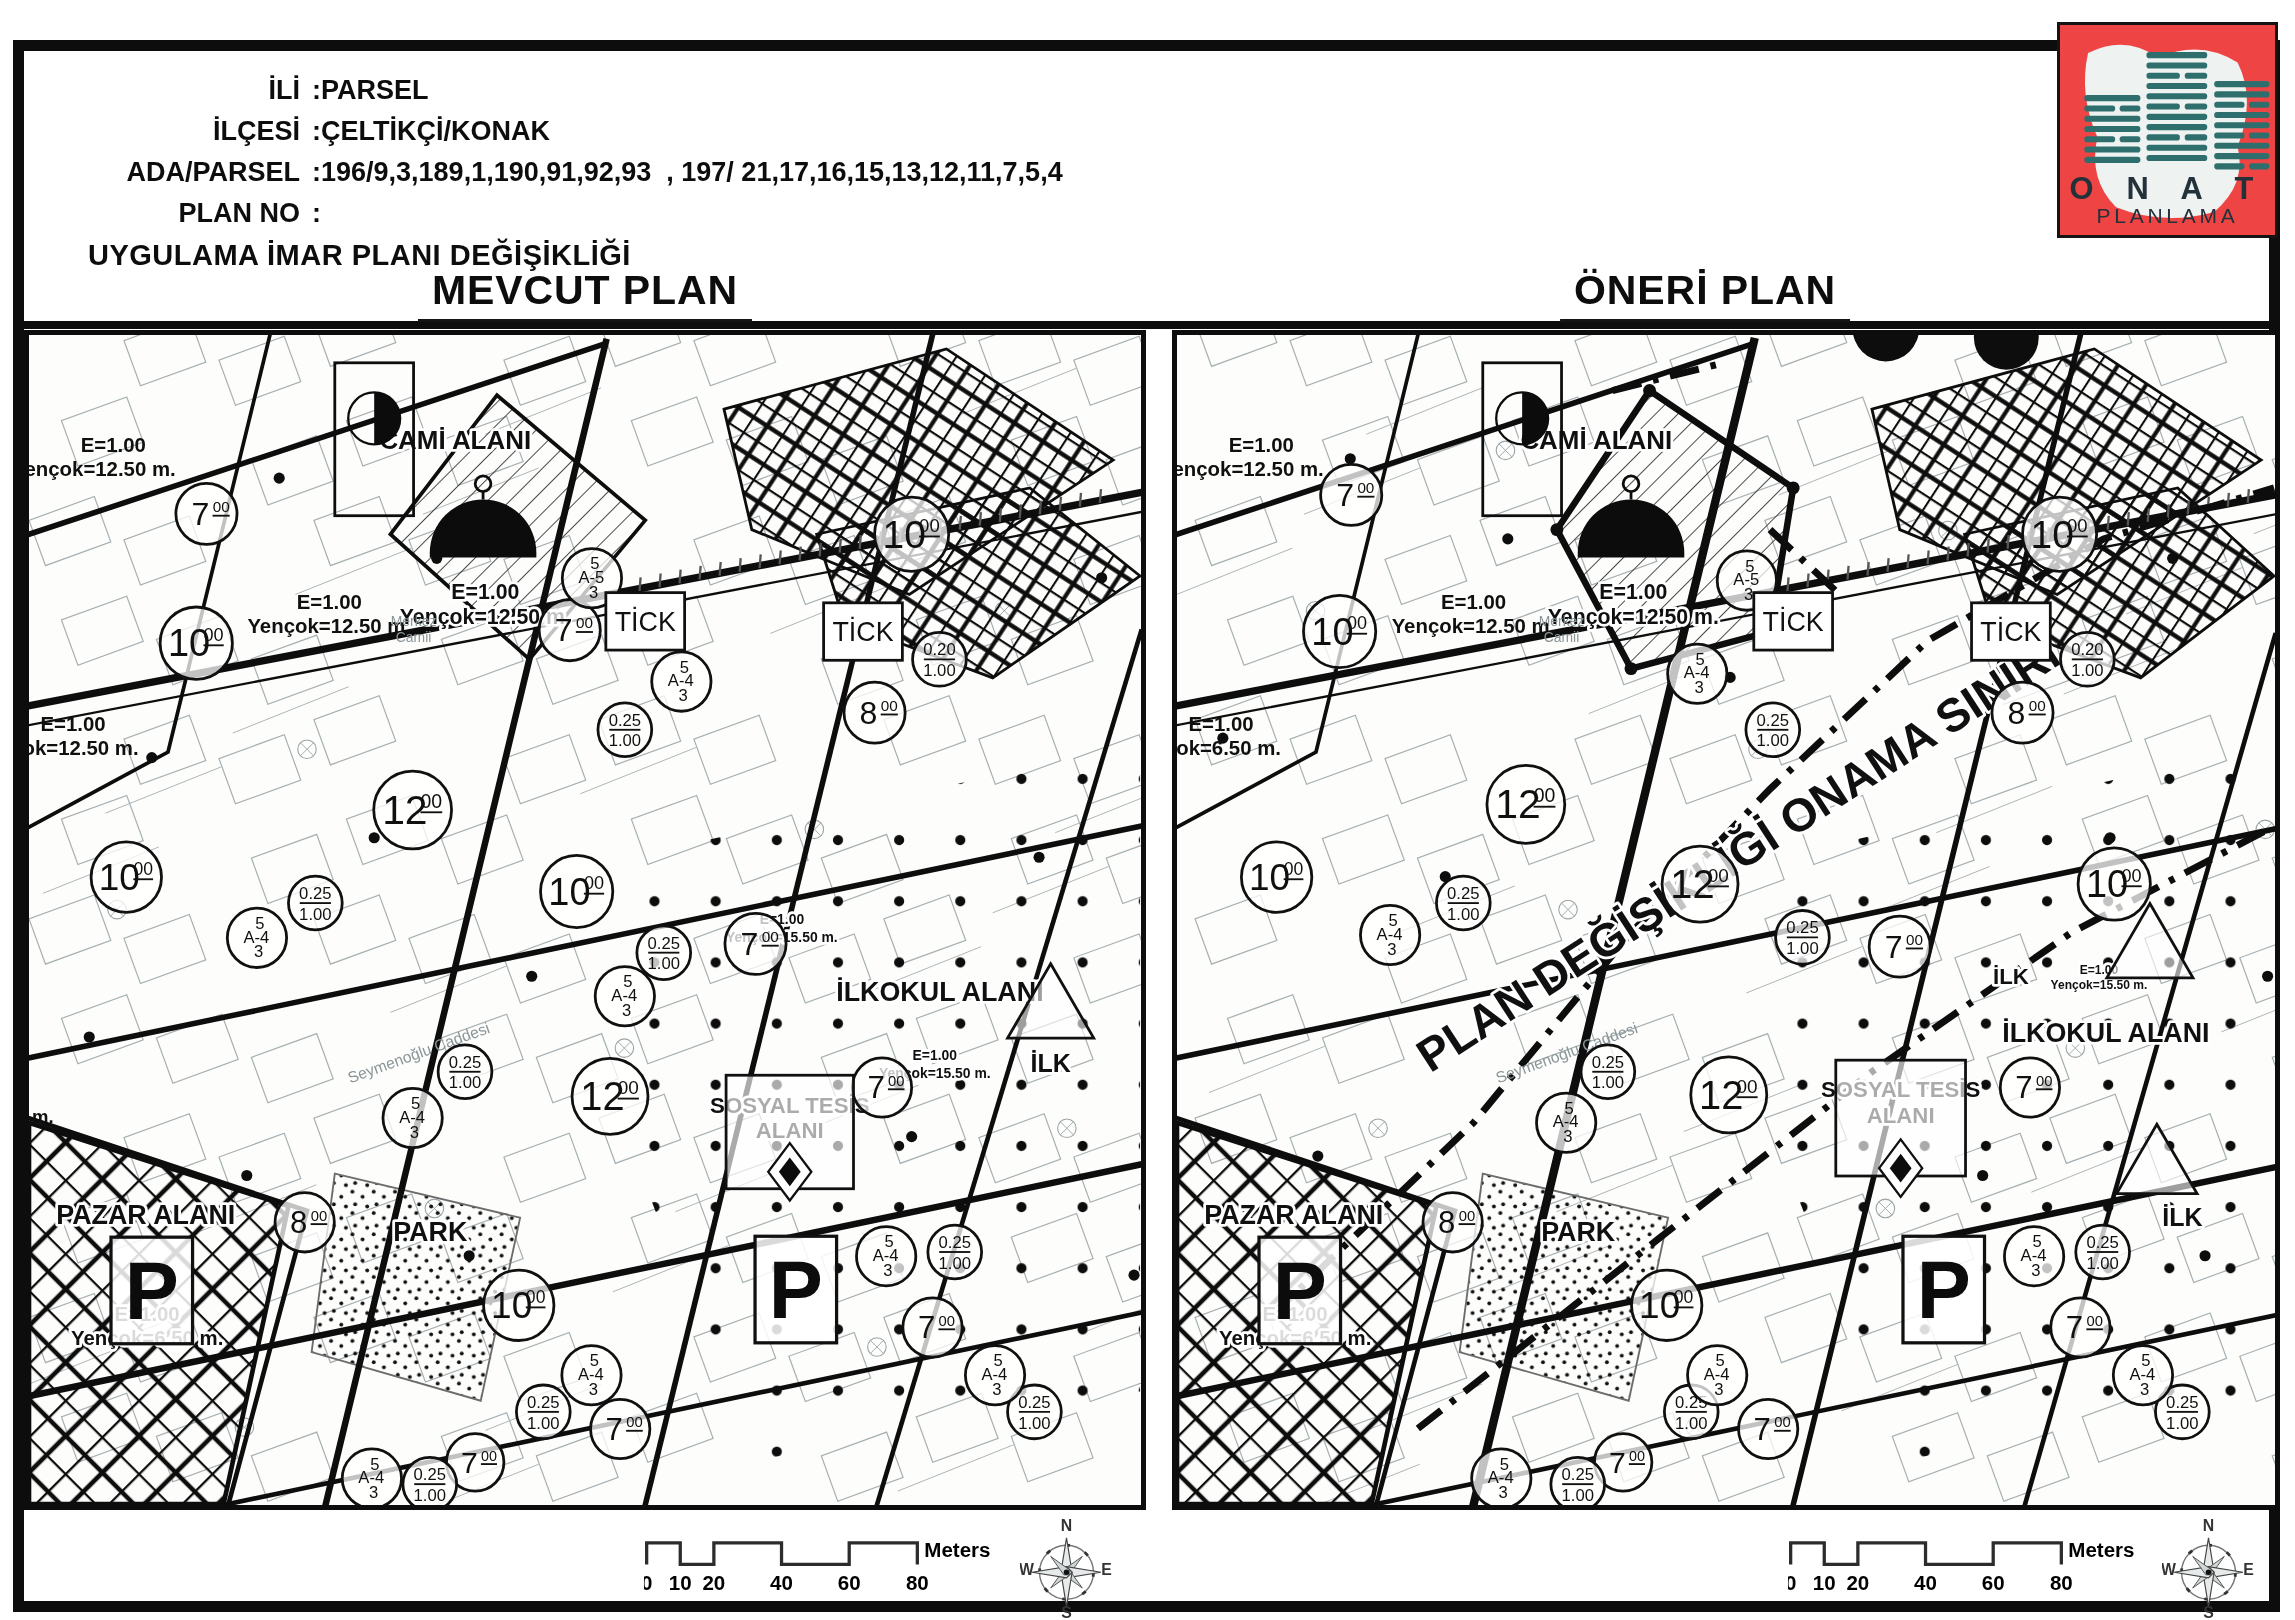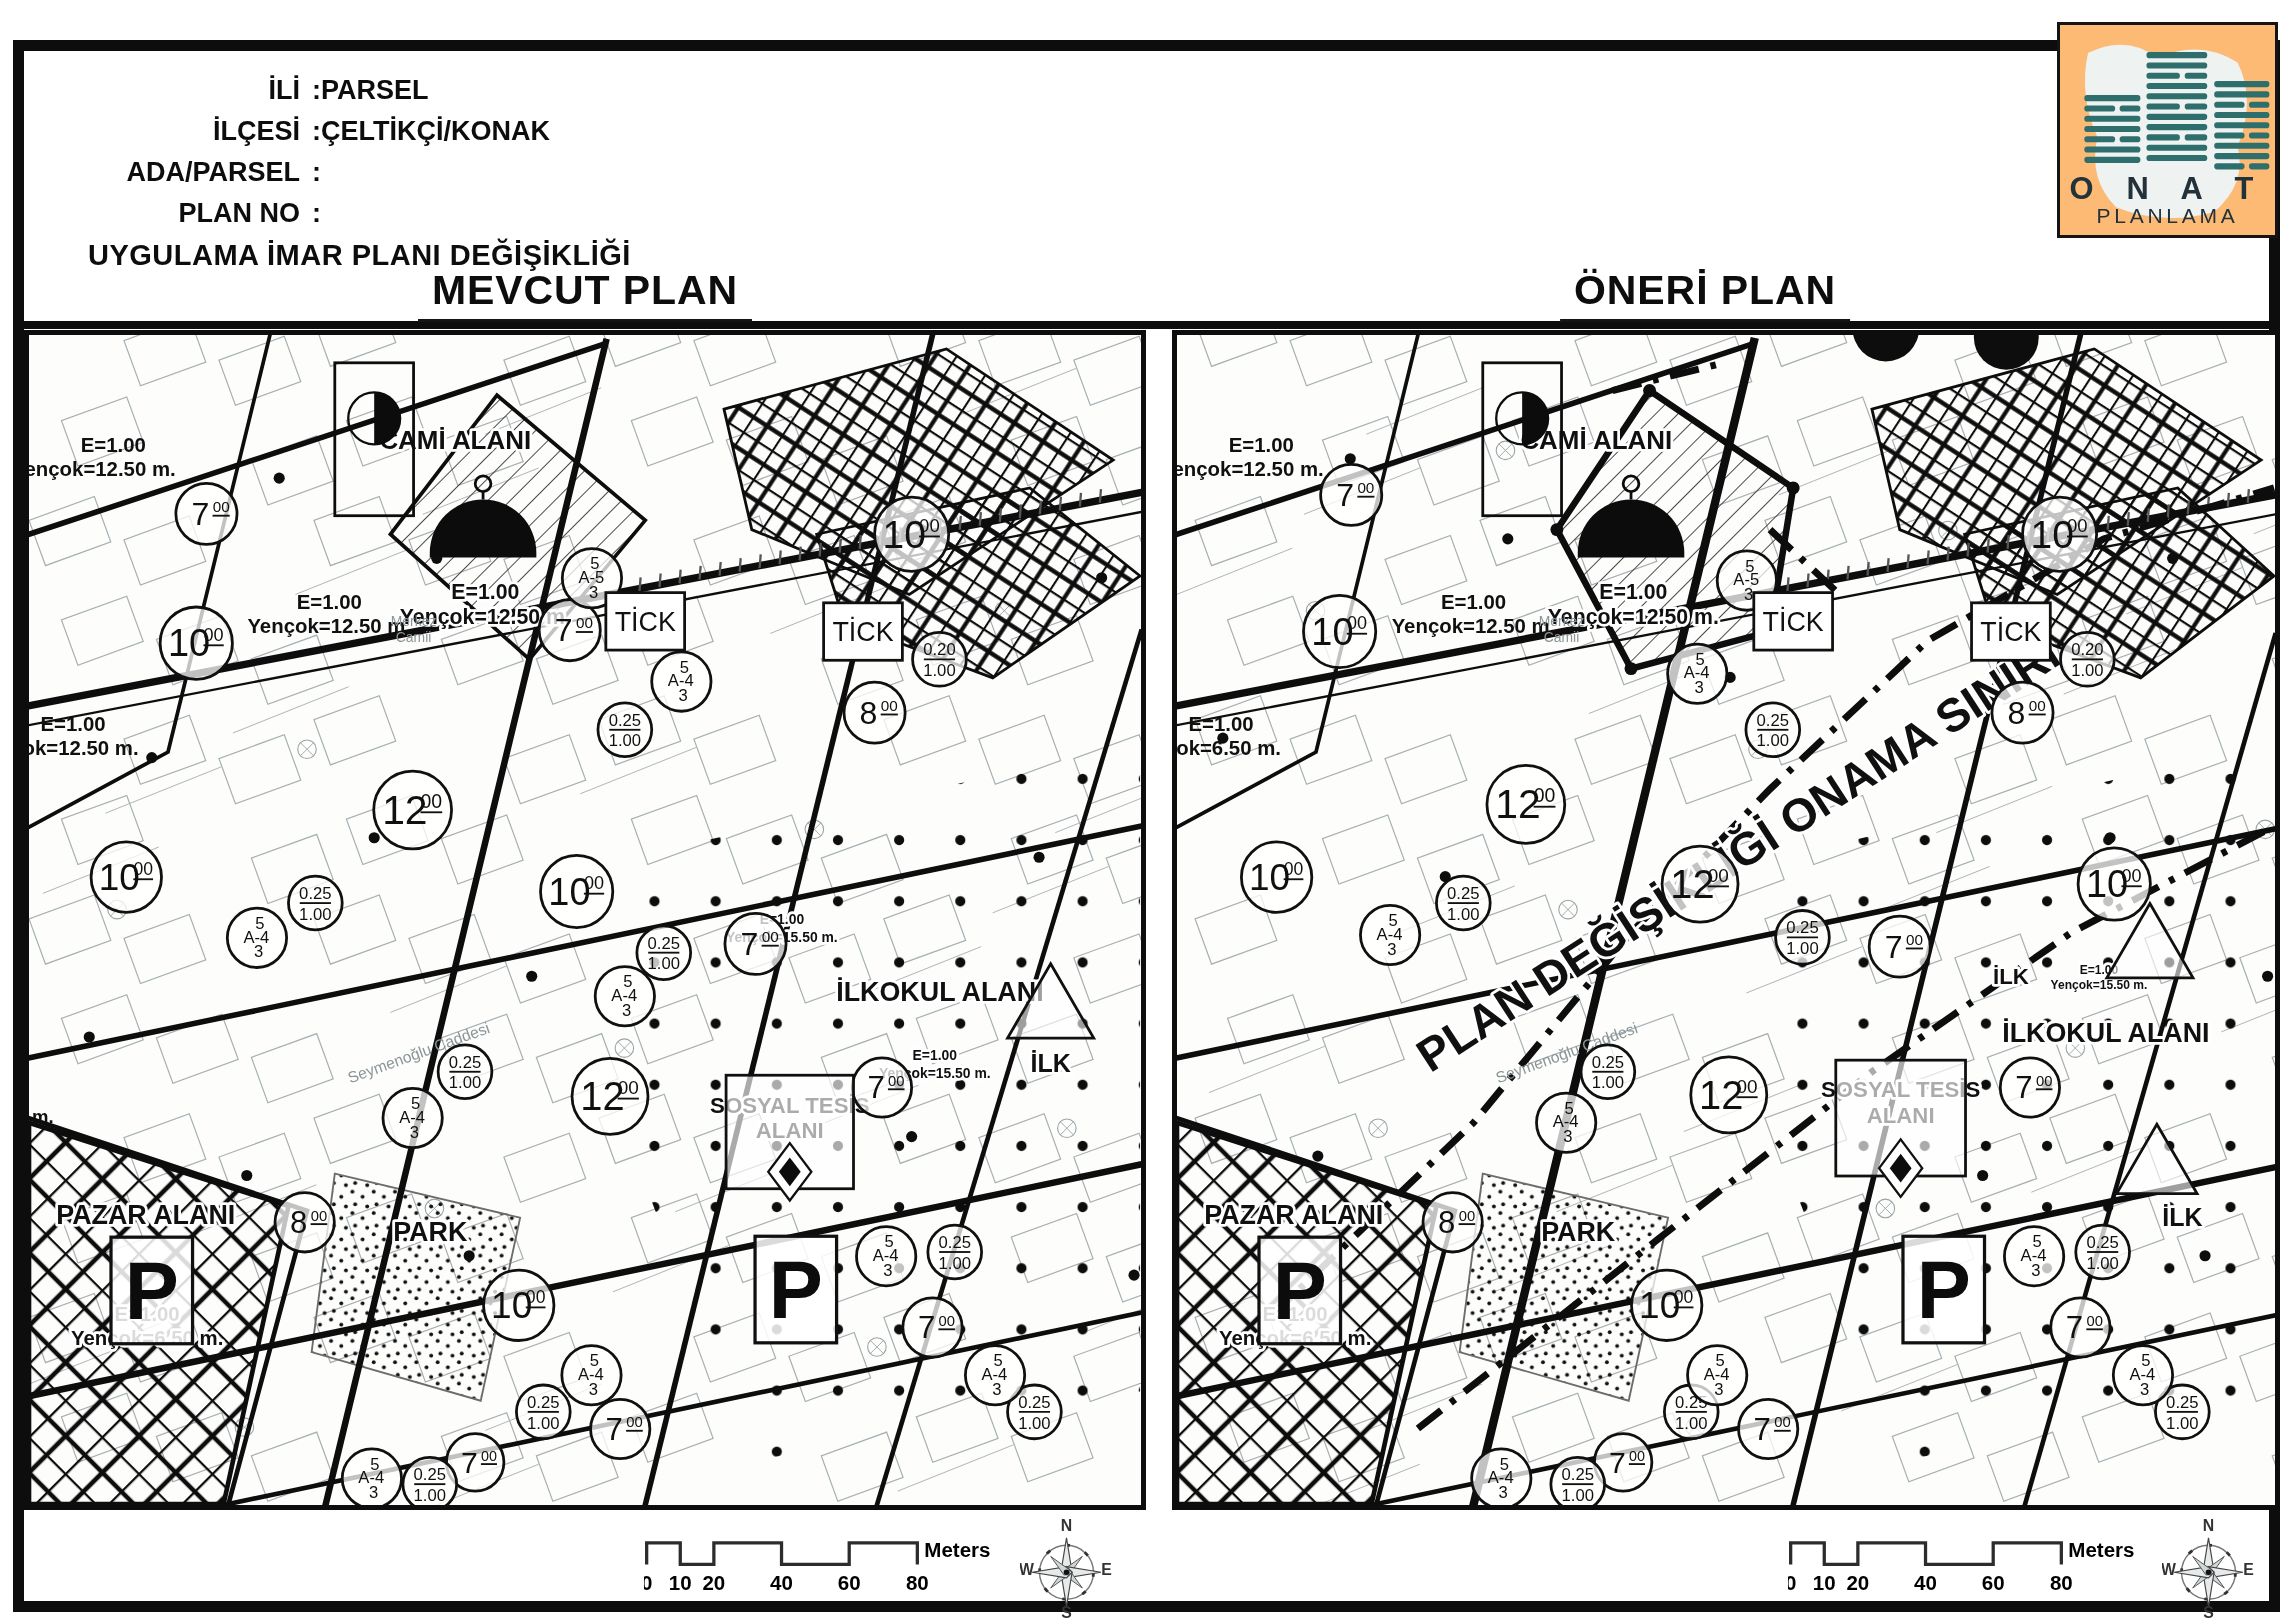--- a/index.html
+++ b/index.html
@@ -17,21 +17,21 @@
           border-bottom:3.7px solid #151515;padding:0 14px 4.7px 14px;}
   .ptitle.left{left:585px;transform:translateX(-50%);}
   .ptitle.right{left:1705px;transform:translateX(-50%);}
   .panel{position:absolute;top:330px;height:1180px;border:5.1px solid #0d0d0d;
          box-sizing:border-box;background:#fdfdfc;}
   .panel.left{left:24px;width:1122px;}
   .panel.right{left:1172px;width:1108px;}
   .panel svg{display:block;width:100%;height:100%;}
   svg text{font-family:"Liberation Sans",sans-serif;}
   .halo{paint-order:stroke;stroke:#ffffff;stroke-width:12px;stroke-linejoin:round;}
-  .logo{position:absolute;left:2057px;top:21.5px;width:221px;height:216px;background:#fdba74;
+  .logo{position:absolute;left:2057px;top:21.5px;width:221px;height:216px;background:#ef4444;
         border:3.3px solid #141414;box-sizing:border-box;text-align:center;}
   .scalebar{position:absolute;width:402px;height:70px;}
   .compass{position:absolute;width:93px;height:103px;}
 </style>
 </head>
 <body>
 
 <div class="page">
   <div class="frame"></div>
 
@@ -42,20 +42,21 @@
       <span class="hdr-value">PARSEL</span>
     </div>
     <div class="hdr-row">
       <span class="hdr-label">İLÇESİ</span>
       <span class="hdr-sep">:</span>
       <span class="hdr-value">ÇELTİKÇİ/KONAK</span>
     </div>
     <div class="hdr-row">
       <span class="hdr-label">ADA/PARSEL</span>
       <span class="hdr-sep">:</span>
+      <span class="hdr-value">196/9,3,189,1,190,91,92,93  , 197/ 21,17,16,15,13,12,11,7,5,4</span>
     </div>
     <div class="hdr-row">
       <span class="hdr-label">PLAN NO</span>
       <span class="hdr-sep">:</span>
     </div>
     <div class="hdr-title">UYGULAMA İMAR PLANI DEĞİŞİKLİĞİ</div>
   </div>
 
   <div class="logo">
     <svg viewBox="0 0 460 448">

